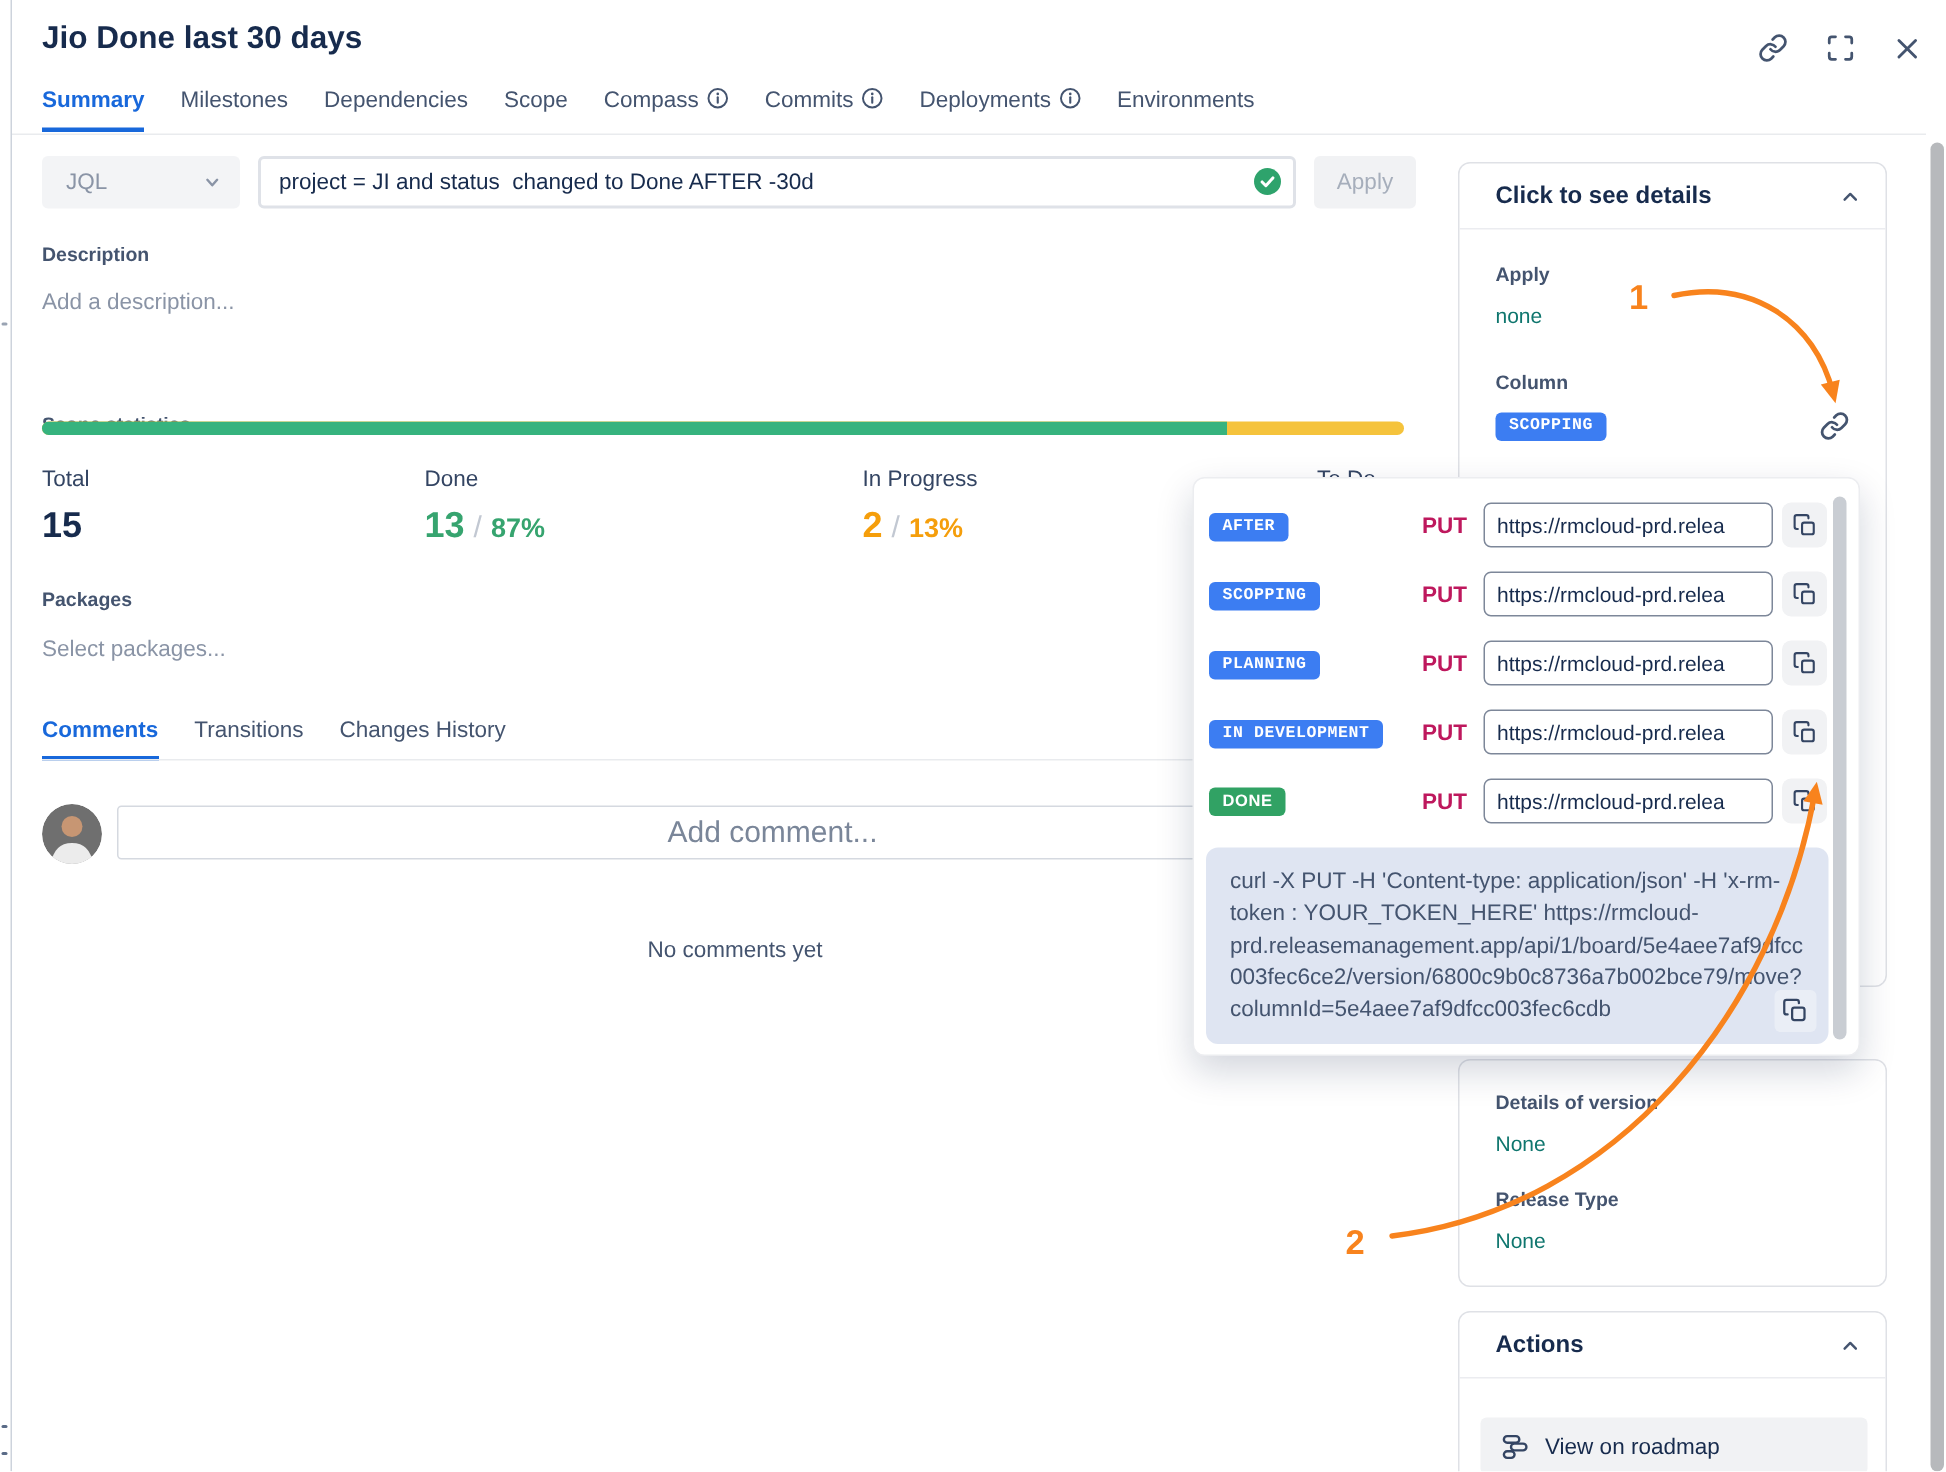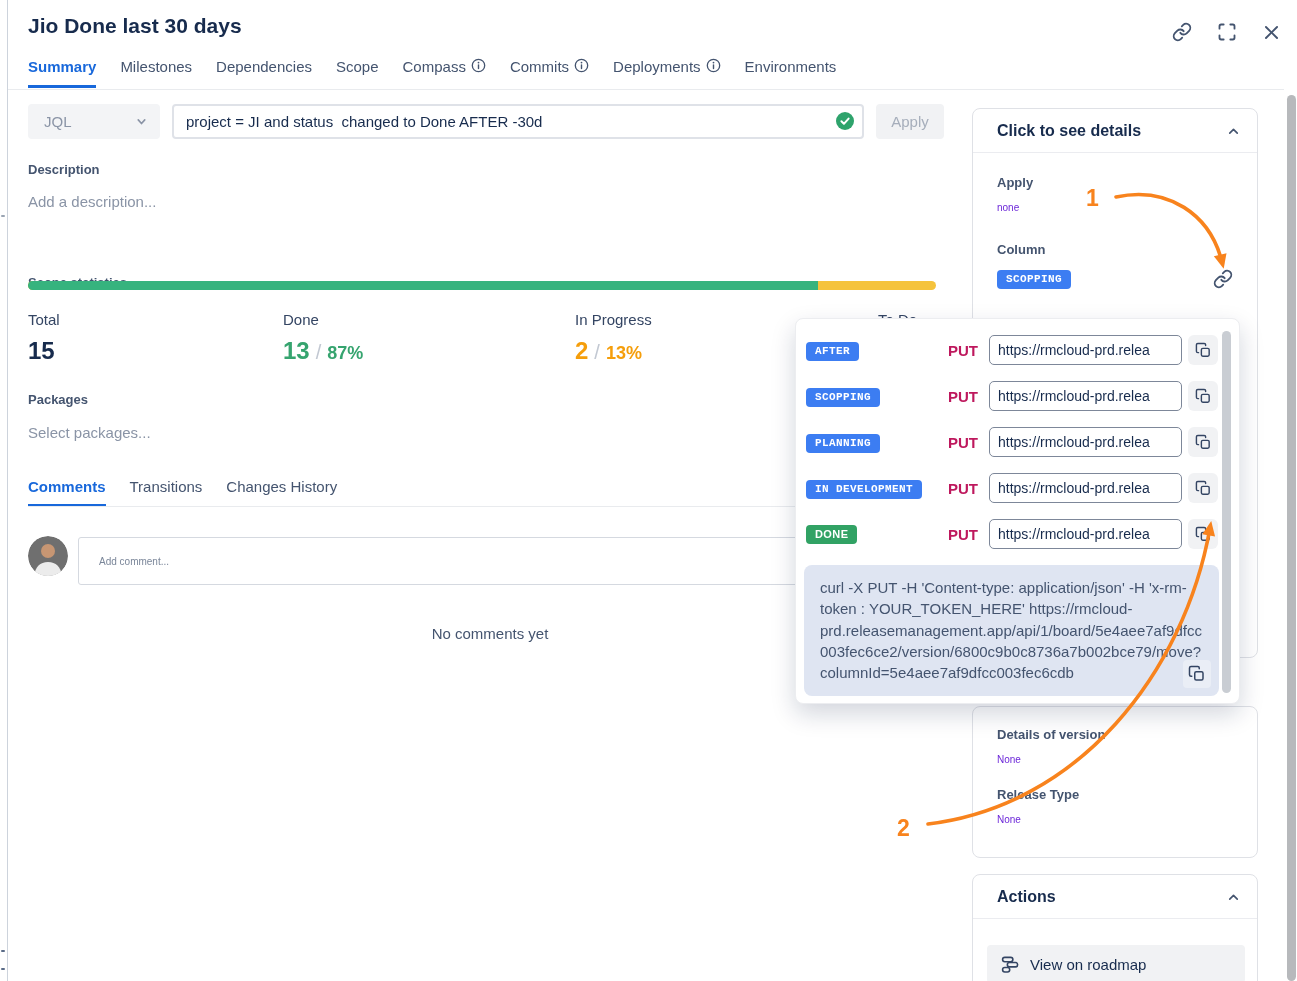--- a/index.html
+++ b/index.html
@@ -43,32 +43,32 @@
   .stat-num{font-size:24px;font-weight:bold;}
   .stat-sep{font-size:20px;color:#C2C8D2;margin:0 6px;font-weight:normal;}
   .stat-pct{font-size:18px;font-weight:bold;}
 
   
   .ctabs{left:28px;top:478px;display:flex;gap:24px;align-items:flex-end;}
   .ctabs .tab{padding-bottom:9px;}
   .ctabs-divider{left:28px;top:506px;width:924px;height:1px;background:#E9EBEE;}
 
   .avatar{left:28px;top:536px;width:40px;height:40px;border-radius:50%;overflow:hidden;}
-  .comment-input{left:78px;top:537px;width:874px;height:48px;box-sizing:border-box;border:1px solid #D5D9E0;border-radius:3px;
-    padding:0 20px;font-size:10px;color:#172B4D;font-family:inherit;}
+  .comment-input{left:78px;top:537px;width:874px;height:36px;box-sizing:border-box;border:1px solid #D5D9E0;border-radius:3px;
+    padding:0 20px;font-size:20px;color:#172B4D;font-family:inherit;text-align:center;}
   .comment-input::placeholder{color:#7A8699;}
   .empty-state{left:28px;top:625px;width:924px;text-align:center;font-size:15px;color:#44546F;}
 
   
   .panel{position:absolute;left:972px;width:286px;background:#fff;border:1px solid #DFE1E6;border-radius:8px;box-sizing:border-box;z-index:10;}
   .panel-header{display:flex;justify-content:space-between;align-items:center;padding:13px 16px 12px 24px;border-bottom:1px solid #EBECF0;}
   .panel-title{font-size:16px;font-weight:bold;color:#172B4D;}
   .panel-body{padding:22px 24px;}
   .field-label{font-size:13px;font-weight:bold;color:#44546F;margin-bottom:12px;}
-  .field-value{font-size:10px;color:#6d28d9;}
+  .field-value{font-size:14px;color:#0f766e;}
 
   .badge{display:inline-block;font-size:11px;font-weight:bold;color:#fff;padding:4px 9px;border-radius:4px;letter-spacing:.4px;line-height:1;}
   .badge.blue{background:#3C7DF2;font-family:Liberation Mono, monospace;}
   .badge.green{background:#31A264;}
 
   .gray-btn{display:flex;align-items:center;gap:10px;background:#F1F2F4;border:none;border-radius:4px;
     width:258px;height:38px;padding:0 14px;font-size:15px;font-weight:500;color:#172B4D;cursor:pointer;font-family:inherit;}
 
   
   .popup{left:795px;top:318px;width:445px;height:386px;background:#fff;border:1px solid #ECEDF0;border-radius:8px;

